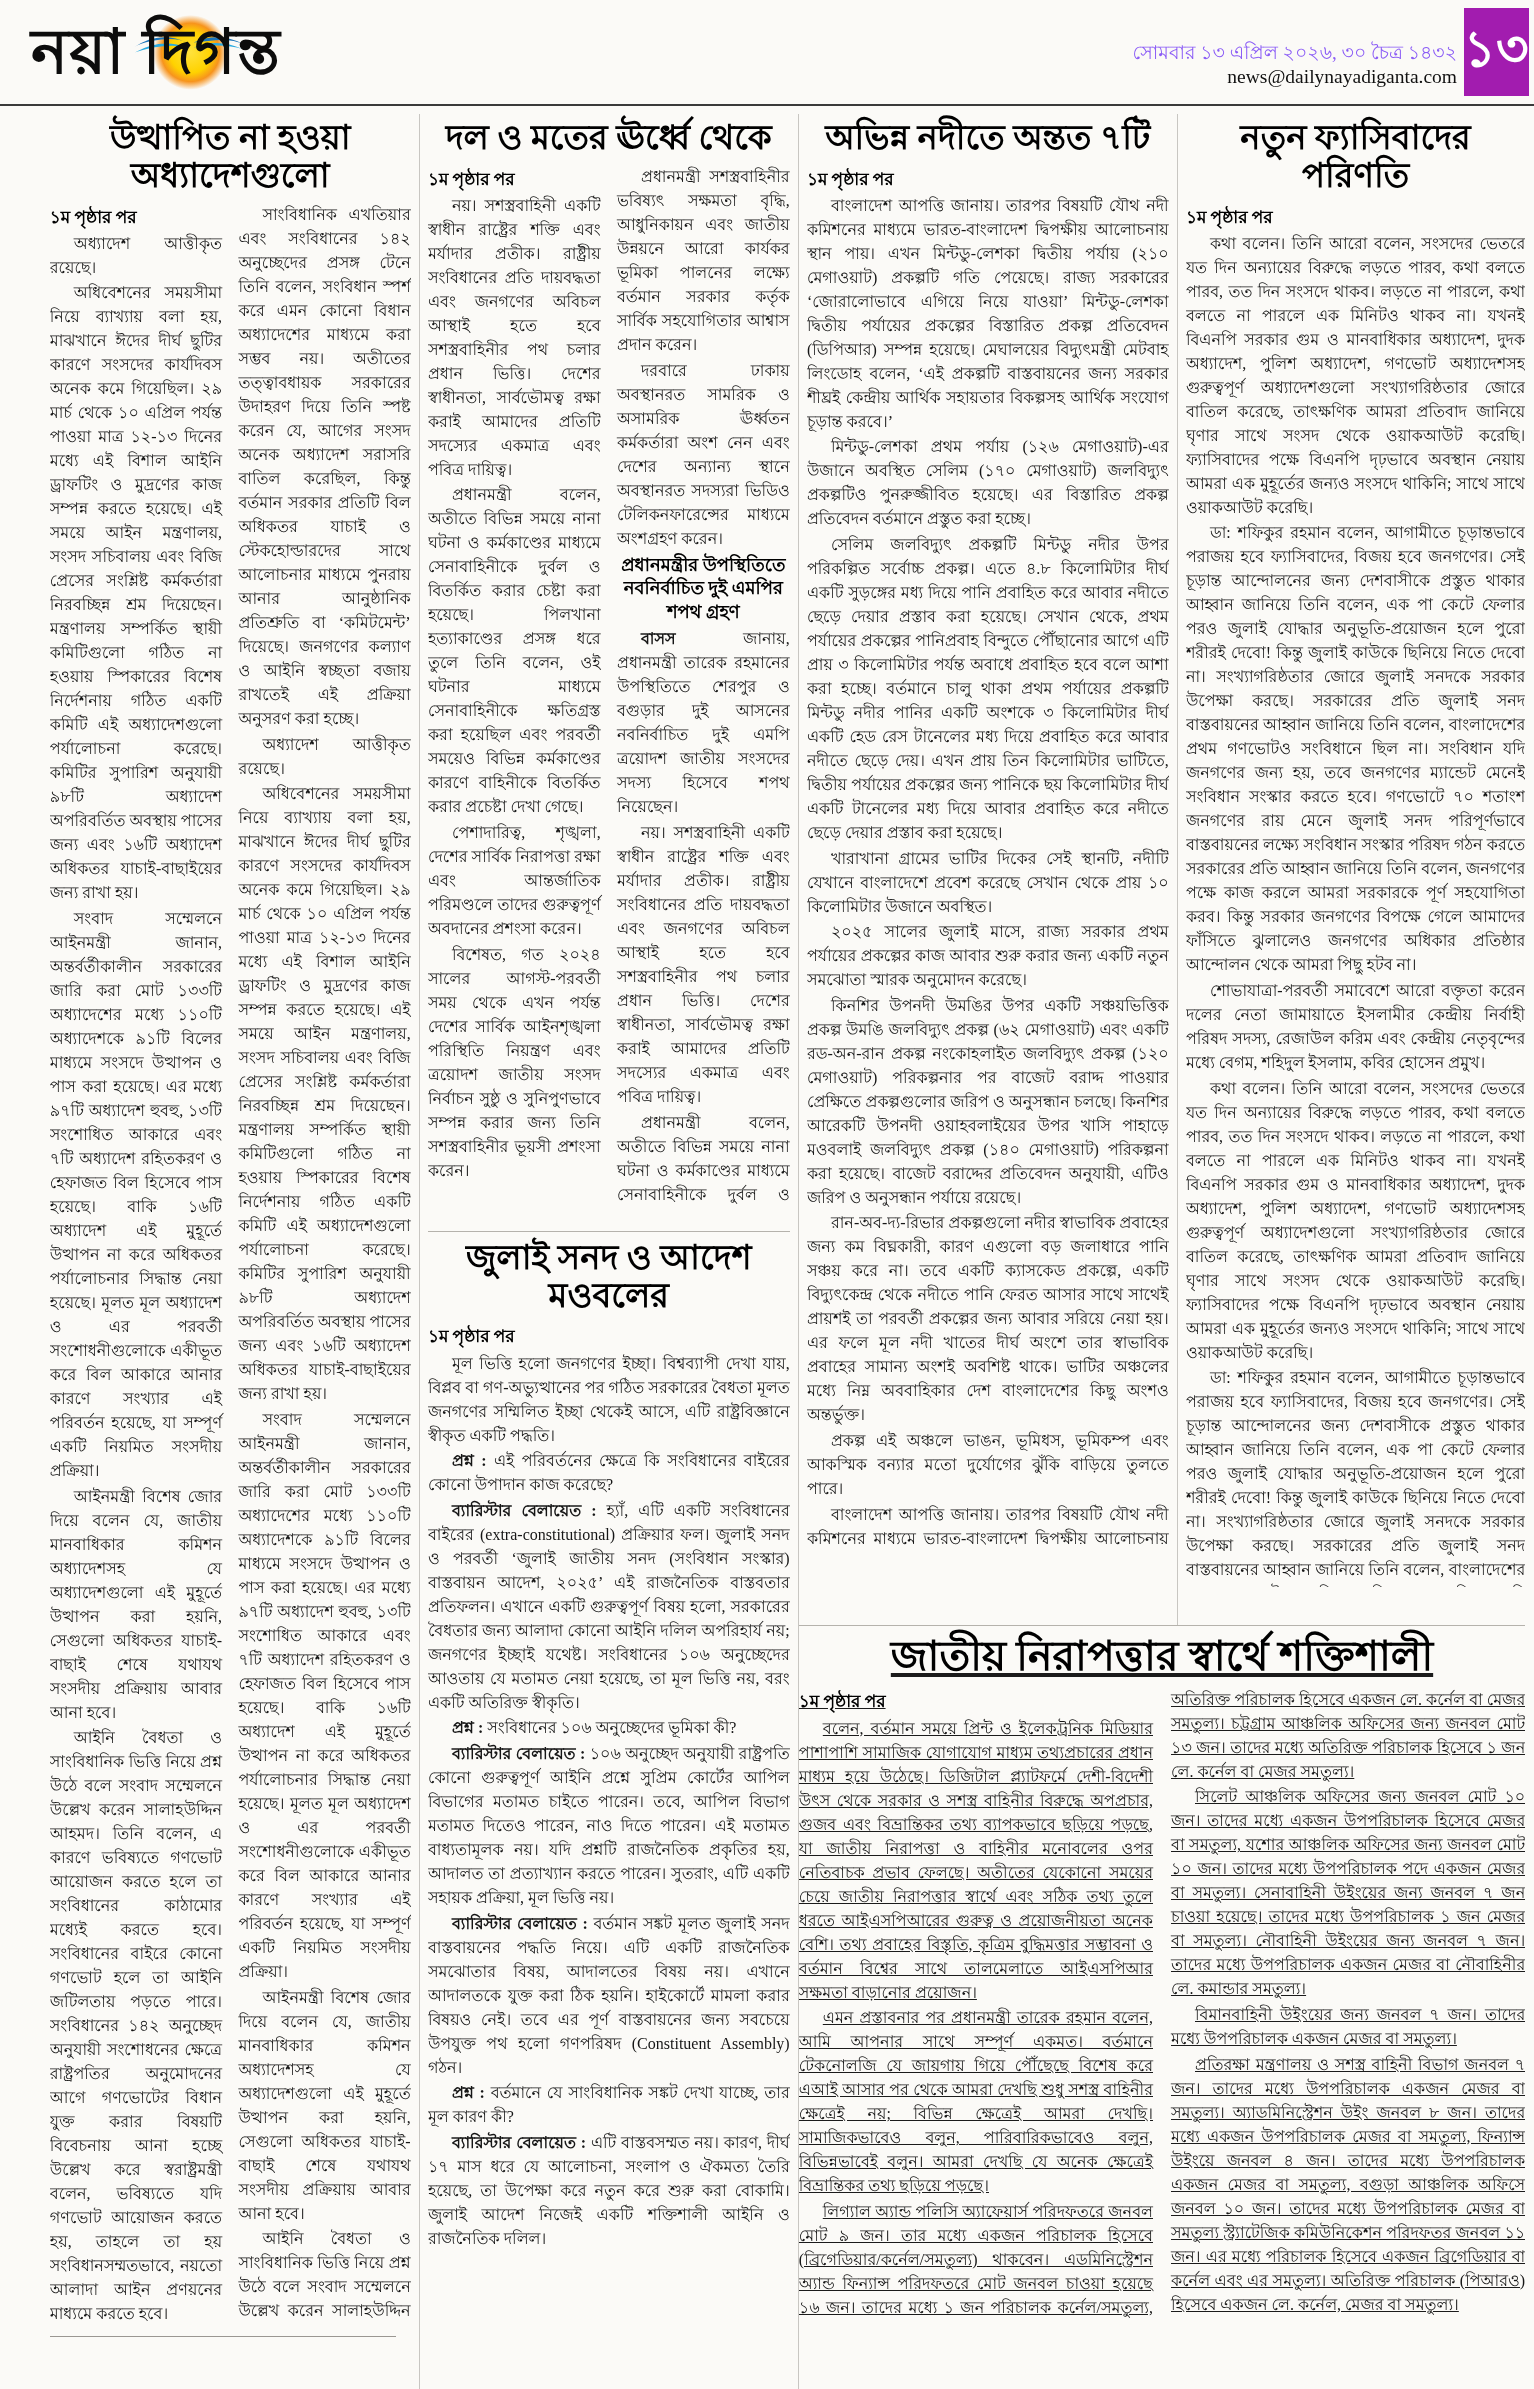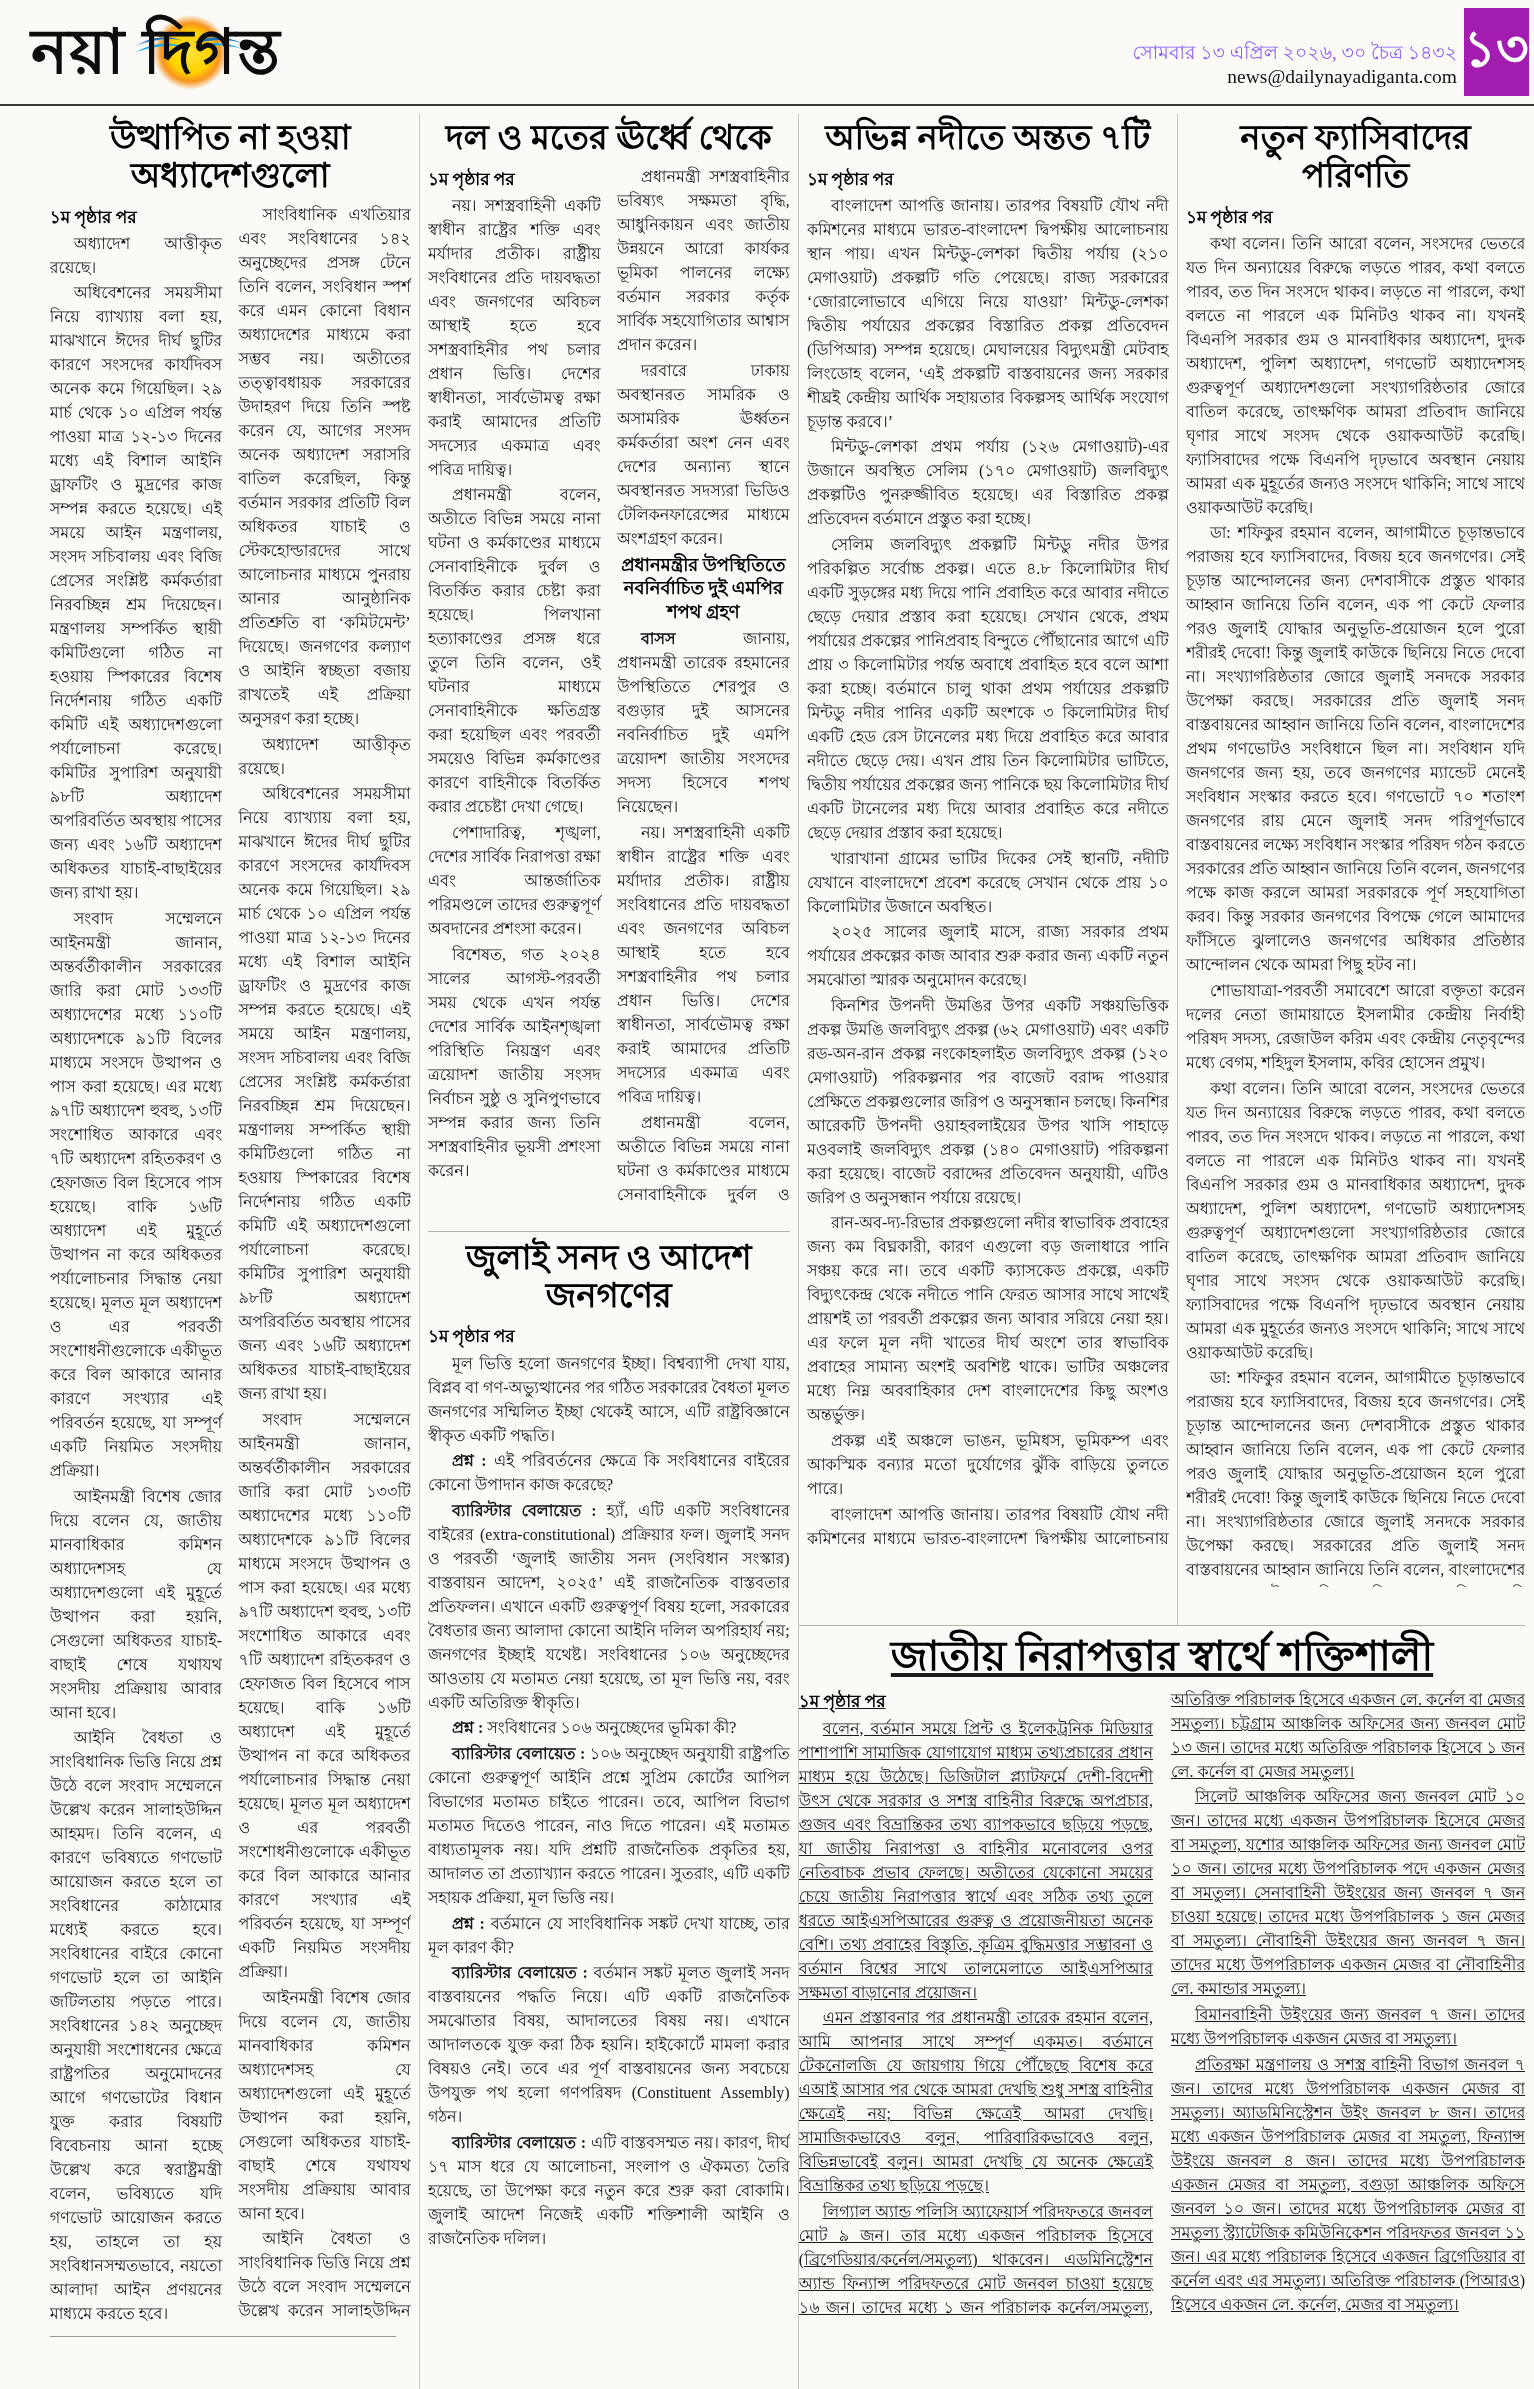--- a/index.html
+++ b/index.html
@@ -126,30 +126,30 @@
           <p class="bp">বিশেষত, গত ২০২৪ সালের আগস্ট-পরবর্তী সময় থেকে এখন পর্যন্ত দেশের সার্বিক আইনশৃঙ্খলা পরিস্থিতি নিয়ন্ত্রণ এবং ত্রয়োদশ জাতীয় সংসদ নির্বাচন সুষ্ঠু ও সুনিপুণভাবে সম্পন্ন করার জন্য তিনি সশস্ত্রবাহিনীর ভূয়সী প্রশংসা করেন।</p>
           <p class="bp">প্রধানমন্ত্রী সশস্ত্রবাহিনীর ভবিষ্যৎ সক্ষমতা বৃদ্ধি, আধুনিকায়ন এবং জাতীয় উন্নয়নে আরো কার্যকর ভূমিকা পালনের লক্ষ্যে বর্তমান সরকার কর্তৃক সার্বিক সহযোগিতার আশ্বাস প্রদান করেন।</p>
           <p class="bp">দরবারে ঢাকায় অবস্থানরত সামরিক ও অসামরিক ঊর্ধ্বতন কর্মকর্তারা অংশ নেন এবং দেশের অন্যান্য স্থানে অবস্থানরত সদস্যরা ভিডিও টেলিকনফারেন্সের মাধ্যমে অংশগ্রহণ করেন।</p>
           <p class="subhead">প্রধানমন্ত্রীর উপস্থিতিতে নবনির্বাচিত দুই এমপির শপথ গ্রহণ</p>
           <p class="bp"><b>বাসস </b>জানায়, প্রধানমন্ত্রী তারেক রহমানের উপস্থিতিতে শেরপুর ও বগুড়ার দুই আসনের নবনির্বাচিত দুই এমপি ত্রয়োদশ জাতীয় সংসদের সদস্য হিসেবে শপথ নিয়েছেন।</p>
           <p class="bp">নয়। সশস্ত্রবাহিনী একটি স্বাধীন রাষ্ট্রের শক্তি এবং মর্যাদার প্রতীক। রাষ্ট্রীয় সংবিধানের প্রতি দায়বদ্ধতা এবং জনগণের অবিচল আস্থাই হতে হবে সশস্ত্রবাহিনীর পথ চলার প্রধান ভিত্তি। দেশের স্বাধীনতা, সার্বভৌমত্ব রক্ষা করাই আমাদের প্রতিটি সদস্যের একমাত্র এবং পবিত্র দায়িত্ব।</p>
           <p class="bp">প্রধানমন্ত্রী বলেন, অতীতে বিভিন্ন সময়ে নানা ঘটনা ও কর্মকাণ্ডের মাধ্যমে সেনাবাহিনীকে দুর্বল ও বিতর্কিত করার চেষ্টা করা হয়েছে। পিলখানা হত্যাকাণ্ডের প্রসঙ্গ ধরে তুলে তিনি বলেন, ওই ঘটনার মাধ্যমে সেনাবাহিনীকে ক্ষতিগ্রস্ত করা হয়েছিল এবং পরবর্তী সময়েও বিভিন্ন কর্মকাণ্ডের কারণে বাহিনীকে বিতর্কিত করার প্রচেষ্টা দেখা গেছে।</p>
         </div>
     </div>
     <div class="sec-july">
-      <h1 class="headline h-std">জুলাই সনদ ও আদেশ জনগণের</h1>
+      <h1 class="headline h-std">জুলাই সনদ ও আদেশ মওবলের</h1>
       <div class="abody body-july">
         <div class="cont">১ম পৃষ্ঠার পর</div>
       <p class="bp">মূল ভিত্তি হলো জনগণের ইচ্ছা। বিশ্বব্যাপী দেখা যায়, বিপ্লব বা গণ-অভ্যুত্থানের পর গঠিত সরকারের বৈধতা মূলত জনগণের সম্মিলিত ইচ্ছা থেকেই আসে, এটি রাষ্ট্রবিজ্ঞানে স্বীকৃত একটি পদ্ধতি।</p>
           <p class="bp"><b>প্রশ্ন : </b>এই পরিবর্তনের ক্ষেত্রে কি সংবিধানের বাইরের কোনো উপাদান কাজ করেছে?</p>
           <p class="bp"><b>ব্যারিস্টার বেলায়েত : </b>হ্যাঁ, এটি একটি সংবিধানের বাইরের (extra-constitutional) প্রক্রিয়ার ফল। জুলাই সনদ ও পরবর্তী ‘জুলাই জাতীয় সনদ (সংবিধান সংস্কার) বাস্তবায়ন আদেশ, ২০২৫’ এই রাজনৈতিক বাস্তবতার প্রতিফলন। এখানে একটি গুরুত্বপূর্ণ বিষয় হলো, সরকারের বৈধতার জন্য আলাদা কোনো আইনি দলিল অপরিহার্য নয়; জনগণের ইচ্ছাই যথেষ্ট। সংবিধানের ১০৬ অনুচ্ছেদের আওতায় যে মতামত নেয়া হয়েছে, তা মূল ভিত্তি নয়, বরং একটি অতিরিক্ত স্বীকৃতি।</p>
           <p class="bp"><b>প্রশ্ন : </b>সংবিধানের ১০৬ অনুচ্ছেদের ভূমিকা কী?</p>
           <p class="bp"><b>ব্যারিস্টার বেলায়েত : </b>১০৬ অনুচ্ছেদ অনুযায়ী রাষ্ট্রপতি কোনো গুরুত্বপূর্ণ আইনি প্রশ্নে সুপ্রিম কোর্টের আপিল বিভাগের মতামত চাইতে পারেন। তবে, আপিল বিভাগ মতামত দিতেও পারেন, নাও দিতে পারেন। এই মতামত বাধ্যতামূলক নয়। যদি প্রশ্নটি রাজনৈতিক প্রকৃতির হয়, আদালত তা প্রত্যাখ্যান করতে পারেন। সুতরাং, এটি একটি সহায়ক প্রক্রিয়া, মূল ভিত্তি নয়।</p>
+          <p class="bp"><b>ব্যারিস্টার বেলায়েত : </b>বর্তমান সঙ্কট মূলত জুলাই সনদ বাস্তবায়নের পদ্ধতি নিয়ে। এটি একটি রাজনৈতিক সমঝোতার বিষয়, আদালতের বিষয় নয়। এখানে আদালতকে যুক্ত করা ঠিক হয়নি। হাইকোর্টে মামলা করার বিষয়ও নেই। তবে এর পূর্ণ বাস্তবায়নের জন্য সবচেয়ে উপযুক্ত পথ হলো গণপরিষদ (Constituent Assembly) গঠন।</p>
           <p class="bp"><b>প্রশ্ন : </b>বর্তমানে যে সাংবিধানিক সঙ্কট দেখা যাচ্ছে, তার মূল কারণ কী?</p>
-          <p class="bp"><b>ব্যারিস্টার বেলায়েত : </b>বর্তমান সঙ্কট মূলত জুলাই সনদ বাস্তবায়নের পদ্ধতি নিয়ে। এটি একটি রাজনৈতিক সমঝোতার বিষয়, আদালতের বিষয় নয়। এখানে আদালতকে যুক্ত করা ঠিক হয়নি। হাইকোর্টে মামলা করার বিষয়ও নেই। তবে এর পূর্ণ বাস্তবায়নের জন্য সবচেয়ে উপযুক্ত পথ হলো গণপরিষদ (Constituent Assembly) গঠন।</p>
           <p class="bp"><b>ব্যারিস্টার বেলায়েত : </b>এটি বাস্তবসম্মত নয়। কারণ, দীর্ঘ ১৭ মাস ধরে যে আলোচনা, সংলাপ ও ঐকমত্য তৈরি হয়েছে, তা উপেক্ষা করে নতুন করে শুরু করা বোকামি। জুলাই আদেশ নিজেই একটি শক্তিশালী আইনি ও রাজনৈতিক দলিল।</p>
         </div>
     </div>
   </section>
 
   <div class="gright">
     <div class="row-top">
       <section class="g3">
         <h1 class="headline h-std">অভিন্ন নদীতে অন্তত ৭টি</h1>
         <div class="abody body-a3">

